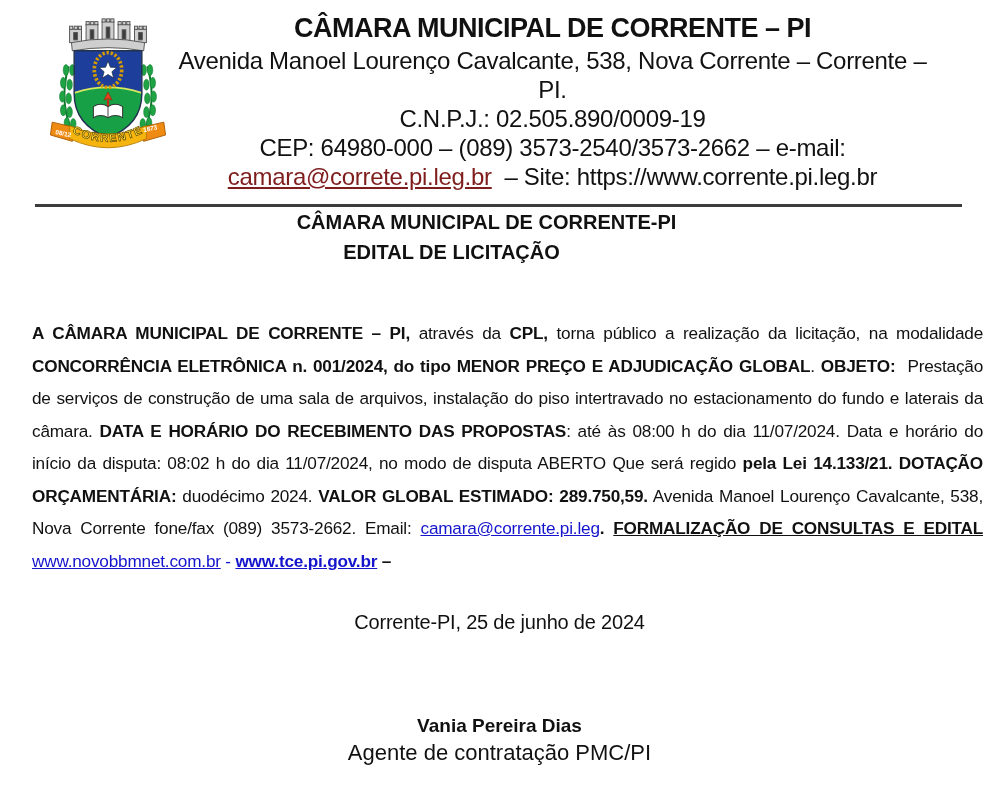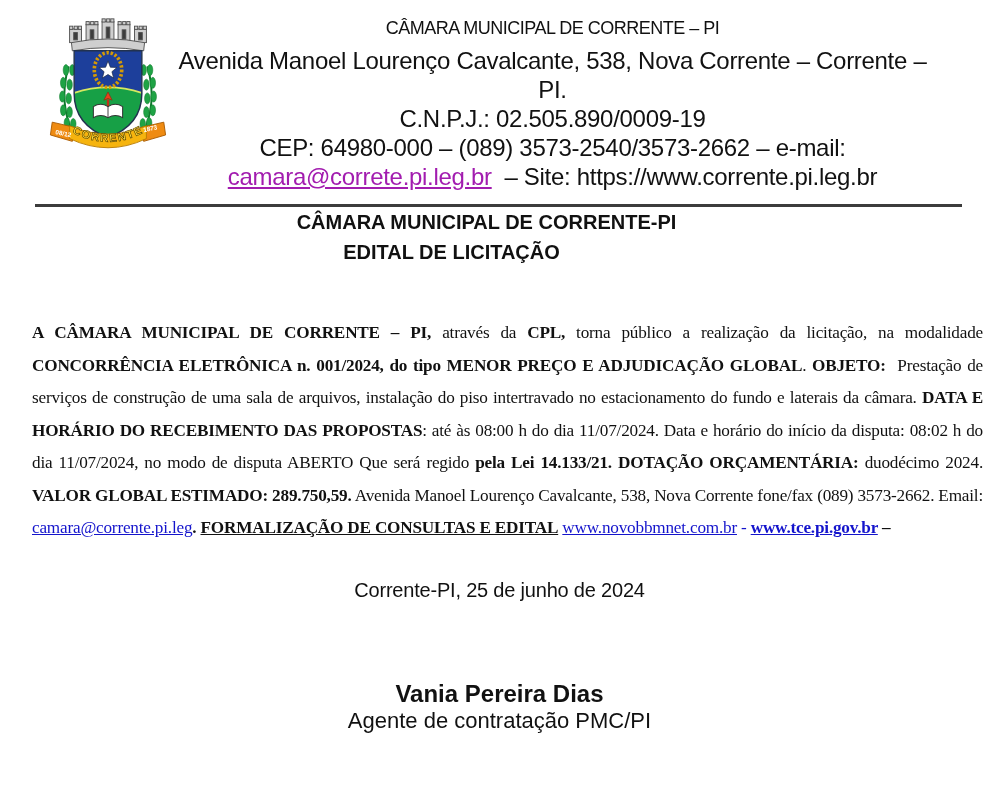--- a/index.html
+++ b/index.html
@@ -5,42 +5,42 @@
   html,body{margin:0;padding:0;}
   body{
     width:999px;height:800px;overflow:hidden;background:#ffffff;
     font-family:"Liberation Sans",sans-serif;color:#111;
   }
   .page{width:999px;height:800px;position:relative;}
   
   .letterhead{display:flex;align-items:flex-start;padding:8px 22px 0 32px;}
   .logo{flex:0 0 auto;width:130px;margin-left:12px;}
   .head-text{flex:1;text-align:center;padding-right:46px;padding-top:2px;}
-  .h-title{font-size:18px;font-weight:normal;line-height:36px;letter-spacing:-0.5px;}
+  .h-title{font-size:27px;font-weight:bold;line-height:36px;letter-spacing:-0.5px;}
   .h-line{font-size:24px;line-height:29px;letter-spacing:-0.3px;}
-  .lnk{color:#a21caf;text-decoration:underline;cursor:pointer;}
+  .lnk{color:#7f1d1d;text-decoration:underline;cursor:pointer;}
   .rule{height:3px;background:#3c3c3c;margin:13px 37px 0 35px;}
   
   .doc-title{text-align:center;font-weight:bold;font-size:20px;line-height:30px;}
   .doc-title .l1{margin-right:26px;}
   .doc-title .l2{margin-right:96px;}
   
   .notice{
     margin:50px 16px 0 32px;text-align:justify;
-    font-size:17.2px;line-height:32.5px;letter-spacing:-0.2px;font-family:Liberation Serif, serif;
+    font-size:17.2px;line-height:32.5px;letter-spacing:-0.2px;
   }
   .seg.bold{font-weight:bold;}
   .seg.bold-underline{font-weight:bold;text-decoration:underline;}
   .seg.link{color:#1414cc;text-decoration:underline;cursor:pointer;}
   .seg.bold-link{color:#1414cc;text-decoration:underline;font-weight:bold;cursor:pointer;}
   .seg.link-plain{color:#1414cc;cursor:pointer;}
   
   .date-line{text-align:center;margin-top:34px;font-size:20px;letter-spacing:-0.2px;}
   .signature{text-align:center;margin-top:78px;line-height:27px;}
-  .sig-name{font-weight:bold;font-size:24px;}
+  .sig-name{font-weight:bold;font-size:19px;}
   .sig-role{font-size:22px;}
 </style>
 </head>
 <body>
 
 <div class="page">
 
   <div class="letterhead">
     <div class="logo">
       <svg viewBox="0 0 140 160" width="128" height="157">

